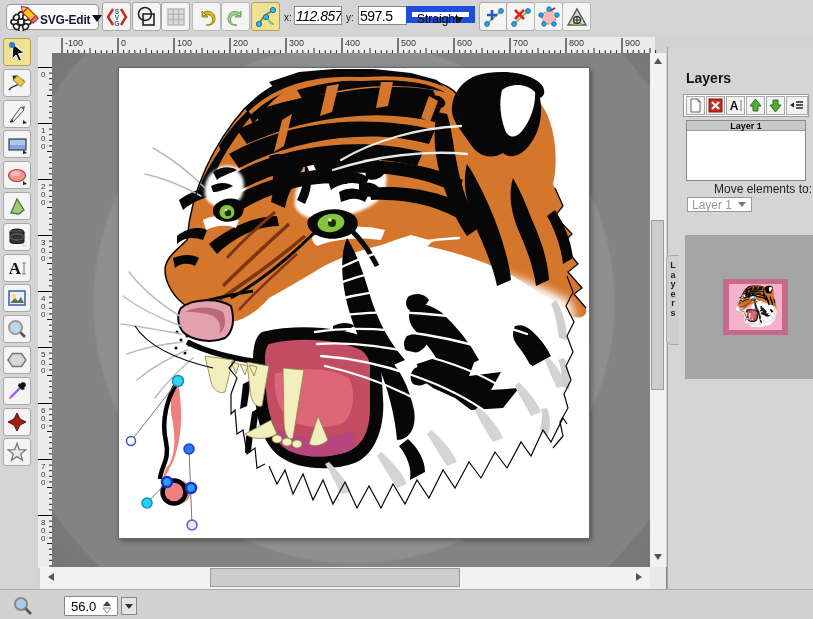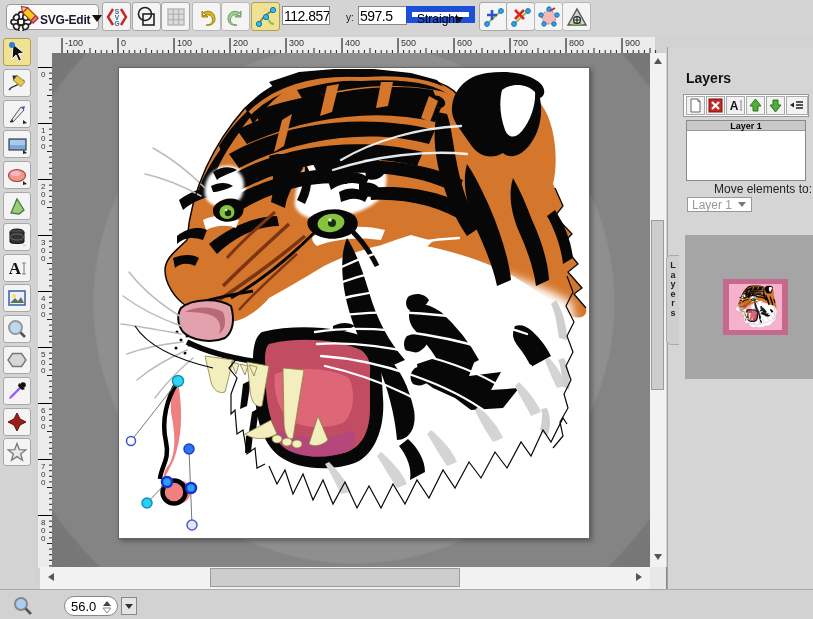--- a/index.html
+++ b/index.html
@@ -62,21 +62,21 @@
  border-left:4px solid transparent;border-right:4px solid transparent;border-top:5px solid #777;}
 #thumbzone{position:absolute;left:17px;top:188px;width:129px;height:144px;background:#a5a5a5;}
 #tframe{position:absolute;left:38px;top:44px;width:65px;height:56px;background:#c56a8d;}
 #tinner{position:absolute;left:6px;top:5px;width:53px;height:46px;background:#f6b2ca;overflow:hidden;}
 #laytab{left:666px;top:255px;width:13px;height:90px;background:#cfcfcf;border:1px solid #aaa;
  border-right:none;border-radius:5px 0 0 5px;font-size:9px;font-weight:bold;color:#222;
  text-align:center;line-height:9.5px;padding-top:5px;}
 
 #botbar{left:0;top:589px;width:813px;height:30px;background:#d2d2d2;border-top:1px solid #aaa;}
 #zoombox{position:absolute;left:64px;top:6px;width:54px;height:20px;background:#fff;
- border:1px solid #888;border-radius:10px;font-size:13px;padding:2px 0 0 6px;}
+ border:1px solid #888;border-radius:1px;font-size:13px;padding:2px 0 0 6px;}
 #zoomdd{position:absolute;left:121px;top:7px;width:16px;height:18px;background:#e4e4e4;border:1px solid #888;}
 #zoomdd .car{position:absolute;left:3px;top:6px;width:0;height:0;
  border-left:4px solid transparent;border-right:4px solid transparent;border-top:5px solid #333;}
 </style>
 </head>
 <body>
 <div id="app">
 
 <div id="topbar" class="abs">
   <div id="logobtn">
@@ -146,21 +146,21 @@
   <div class="tbtn sel" style="left:251px;">
     <svg width="24" height="24" viewBox="0 0 24 24">
       <path d="M5,19 C10,9 14,9 19,5" stroke="#8a8a46" stroke-width="2" fill="none"></path>
       <path d="M12,12 C16,14 14,19 20,19" stroke="#8fc256" stroke-width="2" fill="none"></path>
       <circle cx="5" cy="19" r="2.6" fill="#29c1e8" stroke="#1470b0" stroke-width="1"></circle>
       <circle cx="12" cy="12" r="2.6" fill="#29c1e8" stroke="#1470b0" stroke-width="1"></circle>
       <circle cx="19" cy="5" r="2.6" fill="#29c1e8" stroke="#1470b0" stroke-width="1"></circle>
     </svg>
   </div>
   <div class="tlabel" style="left:284px;">x:</div>
-  <input class="tinput" style="left: 282px; width: 48px;" value="112.857">
+  <input class="tinput" style="left: 294px; width: 48px; font-style: italic;" value="112.857">
   <div class="tlabel" style="left:346px;">y:</div>
   <input class="tinput" style="left: 358px; width: 49px;" value="597.5">
   <div id="straight">Straight<span class="car"></span></div>
 
   <div class="tbtn" style="left:479px;">
     <svg width="24" height="24" viewBox="0 0 24 24">
       <line x1="5" y1="19" x2="19" y2="6" stroke="#9bbf4e" stroke-width="2"></line>
       <circle cx="5" cy="19" r="2.4" fill="#2aa3f0" stroke="#1470b0"></circle>
       <circle cx="19" cy="6" r="2.4" fill="#2aa3f0" stroke="#1470b0"></circle>
       <path d="M10,5 L10,15 M5,10 L15,10" stroke="#2a53c6" stroke-width="2.6"></path>

